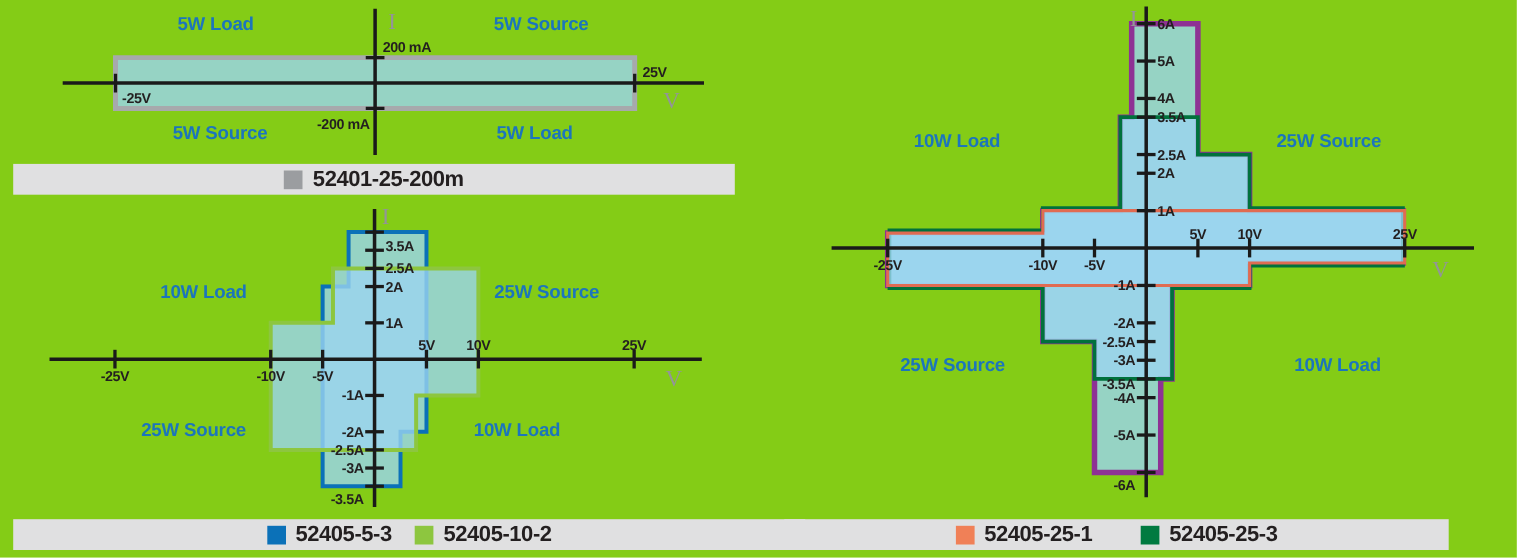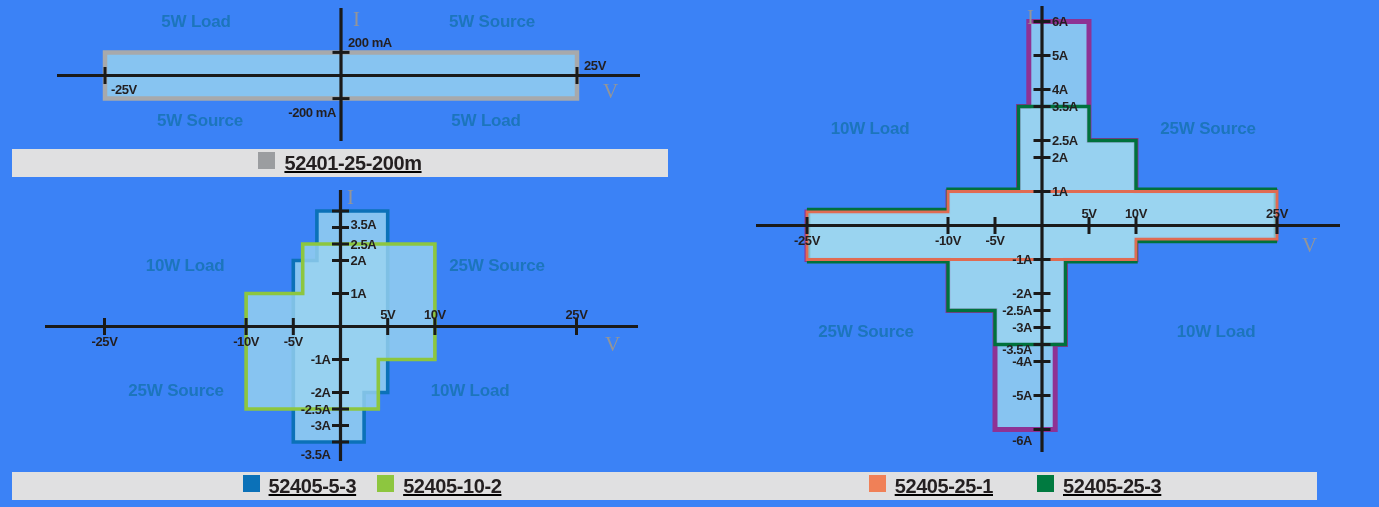--- a/index.html
+++ b/index.html
@@ -1,26 +1,26 @@
 <!DOCTYPE html>
 <html><head>
 <meta charset="utf-8">
 <style>
   html,body{margin:0;padding:0;background:#ffffff;}
-  .stage{position:relative;width:1379px;height:507px;background:#3b82f6;overflow:hidden;
+  .stage{position:relative;width:1379px;height:507px;background:#84cc16;overflow:hidden;
          font-family:"Liberation Sans",sans-serif;}
   svg{position:absolute;display:block;}
   #c1{left:0;top:0;}
   #c2{left:0;top:180px;}
   #c3{left:700px;top:0;}
   .bar{position:absolute;height:28px;background:#e0e0e1;display:flex;align-items:center;justify-content:center;}
   #l1{left:12px;top:149px;width:656px;}
   #l2{left:12px;top:472px;width:720px;}
   #l3{left:713px;top:472px;width:604px;}
-  .item{display:flex;text-decoration:underline;}
+  .item{display:flex;align-items:center;}
   #l2 .item + .item{margin-left:21px;}
   #l3 .item + .item{margin-left:44px;}
   .sw{display:inline-block;width:17px;height:17px;margin-right:9px;}
   .llab{font-size:20px;font-weight:700;color:#231f20;letter-spacing:-0.4px;white-space:nowrap;}
   
   text{font-family:"Liberation Sans",sans-serif;}
   .tick{font-size:13px;font-weight:700;fill:#231f20;letter-spacing:-0.4px;}
   .quad{font-size:17px;font-weight:700;fill:#1c75bc;letter-spacing:-0.2px;}
   .axl{font-family:"Liberation Serif",serif;font-size:21px;fill:#939598;}
 </style>

